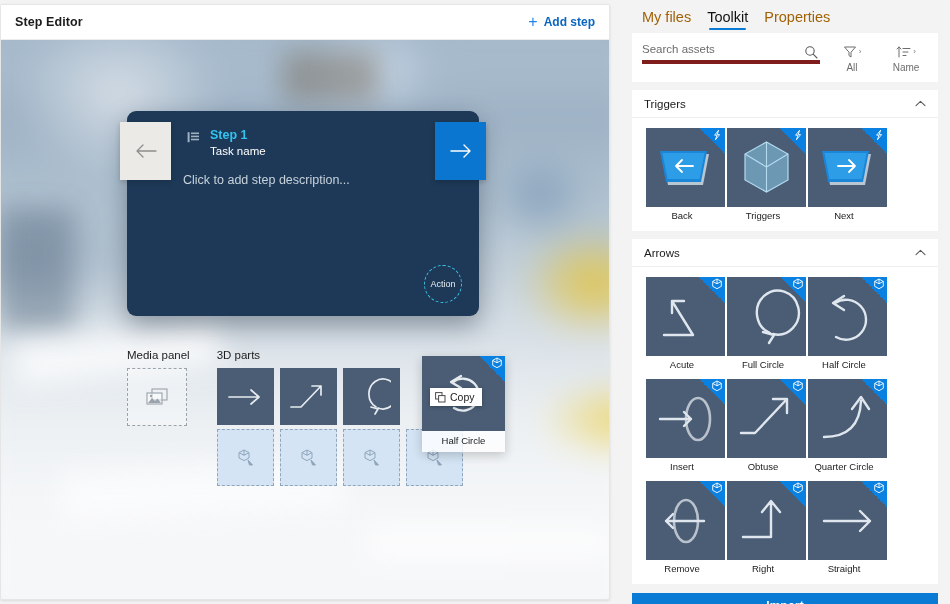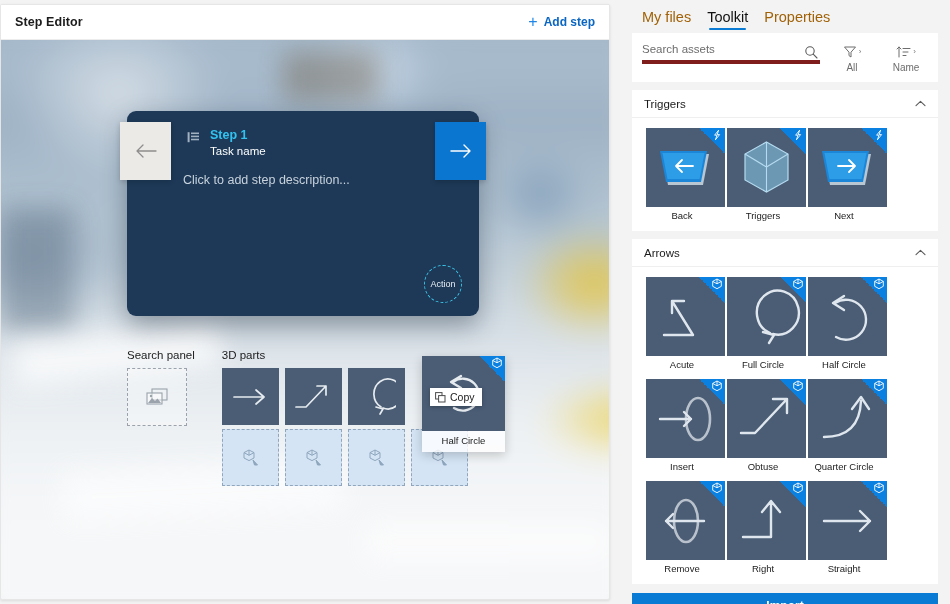--- a/index.html
+++ b/index.html
@@ -277,21 +277,21 @@
           <div class="step-desc">Click to add step description...</div>
 
           <div class="action-btn">
             <span>Action</span>
           </div>
         </div>
 
         <div class="panels">
 
           <div>
-            <div class="panel-title">Search panel</div>
+            <div class="panel-title">Media panel</div>
             <div class="media-drop">
               <span>
                 <svg width="22" height="18" viewBox="0 0 22 18">
                   <rect x="6" y="1" width="15" height="11" fill="none" stroke="#9aa3ab" stroke-width="1.1"></rect>
                   <rect x="1" y="5" width="15" height="11" fill="#ffffff" fill-opacity=".45" stroke="#9aa3ab" stroke-width="1.1"></rect>
                   <path d="M2 15 L6 10 L9 13 L11.5 10.5 L15 15 Z" fill="#9aa3ab"></path>
                   <circle cx="5" cy="8" r="1.2" fill="#9aa3ab"></circle>
                 </svg>
               </span>
             </div>

